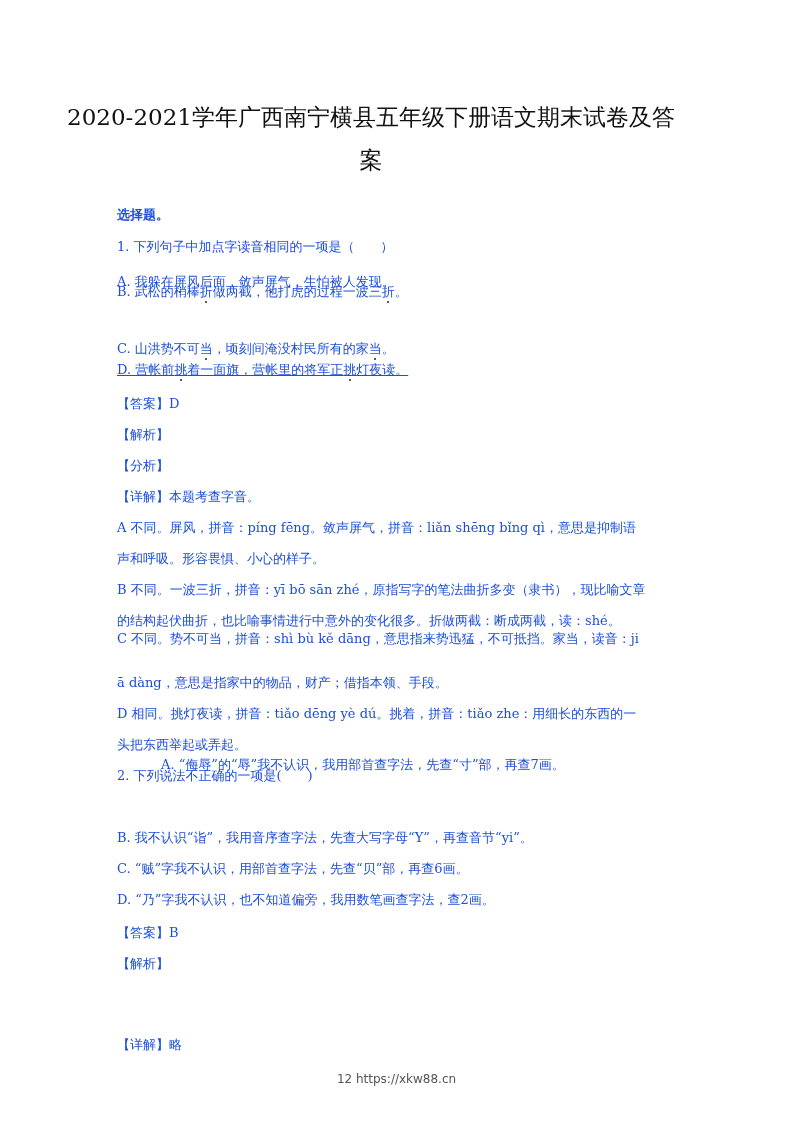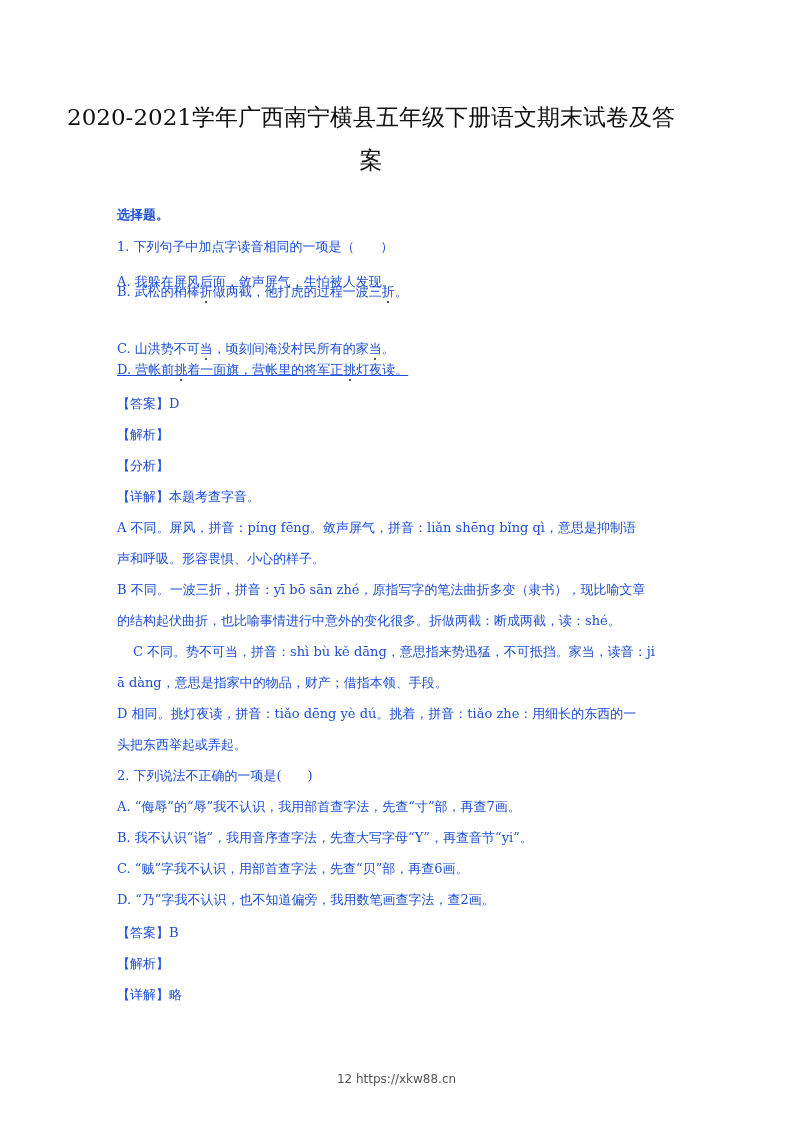--- a/index.html
+++ b/index.html
@@ -45,28 +45,28 @@
 
 <div class="line" style="top:395px;">【答案】D</div>
 <div class="line" style="top:426px;">【解析】</div>
 <div class="line" style="top:457px;">【分析】</div>
 <div class="line" style="top:488px;">【详解】本题考查字音。</div>
 
 <div class="line" style="top:519px;">A 不同。屏风，拼音：píng fēng。敛声屏气，拼音：liǎn shēng bǐng qì，意思是抑制语</div>
 <div class="line" style="top:550px;">声和呼吸。形容畏惧、小心的样子。</div>
 <div class="line" style="top:581px;">B 不同。一波三折，拼音：yī bō sān zhé，原指写字的笔法曲折多变（隶书），现比喻文章</div>
 <div class="line" style="top:612px;">的结构起伏曲折，也比喻事情进行中意外的变化很多。折做两截：断成两截，读：shé。</div>
-<div class="line" style="top:643px;margin-left:16px;">C 不同。势不可当，拼音：shì bù kě dāng，意思指来势迅猛，不可抵挡。家当，读音：ji</div>
+<div class="line" style="top:630px;">C 不同。势不可当，拼音：shì bù kě dāng，意思指来势迅猛，不可抵挡。家当，读音：ji</div>
 <div class="line" style="top:674px;">ā dàng，意思是指家中的物品，财产；借指本领、手段。</div>
 <div class="line" style="top:705px;">D 相同。挑灯夜读，拼音：tiǎo dēng yè dú。挑着，拼音：tiǎo zhe：用细长的东西的一</div>
 <div class="line" style="top:736px;">头把东西举起或弄起。</div>
 
 <div class="line" style="top:767px;">2. 下列说法不正确的一项是(　　)</div>
-<div class="line" style="top:798px;">A. “侮辱”的“辱”我不认识，我用部首查字法，先查“寸”部，再查7画。</div>
+<div class="line" style="top:756px;margin-left:44px;">A. “侮辱”的“辱”我不认识，我用部首查字法，先查“寸”部，再查7画。</div>
 <div class="line" style="top:829px;">B. 我不认识“诣”，我用音序查字法，先查大写字母“Y”，再查音节“yi”。</div>
 <div class="line" style="top:860px;">C. “贼”字我不认识，用部首查字法，先查“贝”部，再查6画。</div>
 <div class="line" style="top:891px;">D. “乃”字我不认识，也不知道偏旁，我用数笔画查字法，查2画。</div>
 
 <div class="line" style="top:924px;">【答案】B</div>
 <div class="line" style="top:955px;">【解析】</div>
-<div class="line" style="top:986px;text-align:center;">【详解】略</div>
+<div class="line" style="top:1036px;text-align:center;">【详解】略</div>
 
 <div class="footer">12 https://xkw88.cn</div>
 
 </body></html>

